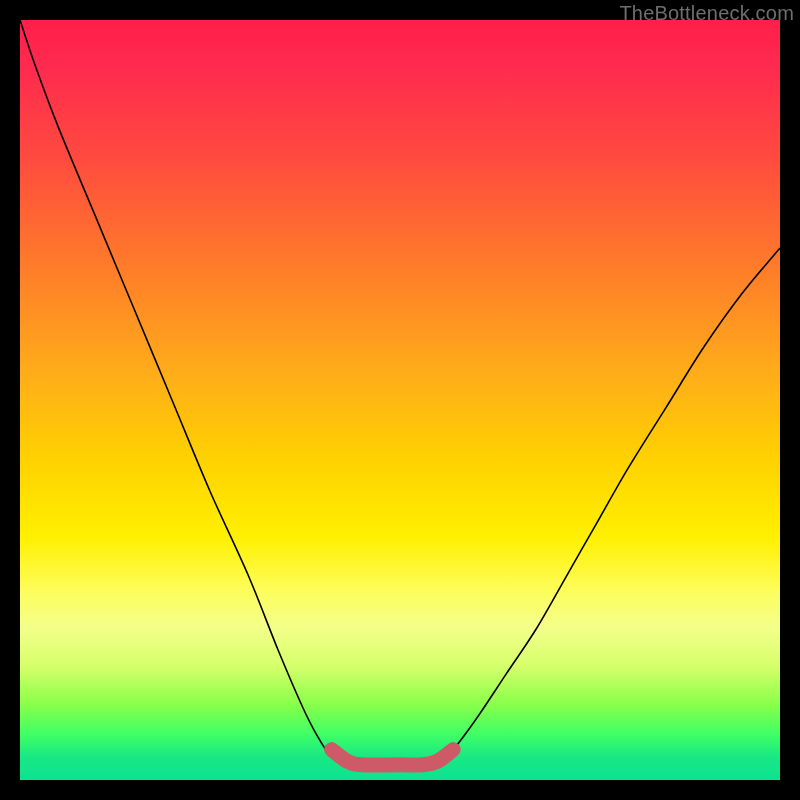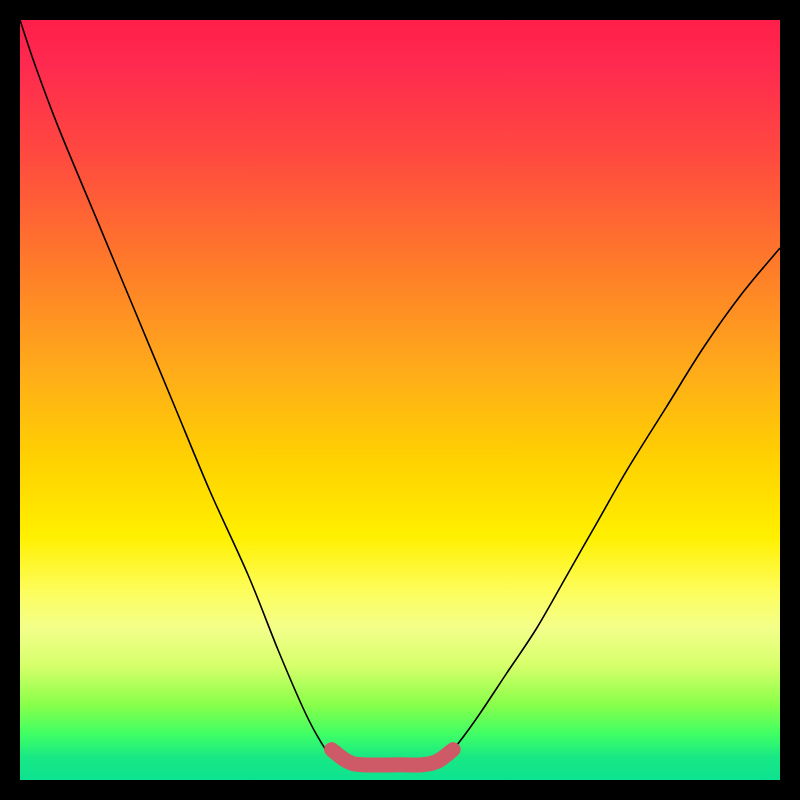--- a/index.html
+++ b/index.html
@@ -66,14 +66,15 @@
 <div class="frame">
 
   <div class="plot-area">
     <svg class="curves" viewBox="0 0 760 760">
       <path d="M 0.0 0.0 C 2.5 7.6, 8.9 27.9, 15.2 45.6 C 21.5 63.3, 27.9 81.1, 38.0 106.4 C 48.1 131.7, 63.3 167.2, 76.0 197.6 C 88.7 228.0, 101.3 258.4, 114.0 288.8 C 126.7 319.2, 139.3 349.6, 152.0 380.0 C 164.7 410.4, 177.3 442.1, 190.0 471.2 C 202.7 500.3, 216.6 528.2, 228.0 554.8 C 239.4 581.4, 249.5 609.3, 258.4 630.8 C 267.3 652.3, 274.9 670.1, 281.2 684.0 C 287.5 697.9, 291.3 705.5, 296.4 714.4 C 301.5 723.3, 306.5 732.1, 311.6 737.2 C 316.7 742.3, 324.3 743.5, 326.8 744.8" fill="none" stroke="#000" stroke-width="1.6"></path>
       <path d="M 418.0 744.8 C 420.5 742.3, 426.9 737.2, 433.2 729.6 C 439.5 722.0, 447.1 711.9, 456.0 699.2 C 464.9 686.5, 476.3 668.8, 486.4 653.6 C 496.5 638.4, 506.7 624.5, 516.8 608.0 C 526.9 591.5, 537.1 572.5, 547.2 554.8 C 557.3 537.1, 567.5 519.3, 577.6 501.6 C 587.7 483.9, 596.6 467.4, 608.0 448.4 C 619.4 429.4, 633.3 407.9, 646.0 387.6 C 658.7 367.3, 671.3 345.8, 684.0 326.8 C 696.7 307.8, 709.3 290.1, 722.0 273.6 C 734.7 257.1, 753.7 235.6, 760.0 228.0" fill="none" stroke="#000" stroke-width="1.6"></path>
       <path d="M 311.6 729.6 C 314.1 731.5, 321.7 738.5, 326.8 741.0 C 331.9 743.5, 333.1 744.2, 342.0 744.8 C 350.9 745.4, 369.9 744.8, 380.0 744.8 C 390.1 744.8, 396.5 745.4, 402.8 744.8 C 409.1 744.2, 412.9 743.5, 418.0 741.0 C 423.1 738.5, 430.7 731.5, 433.2 729.6" fill="none" stroke="#cf5a67" stroke-width="15" stroke-linecap="round" stroke-linejoin="round"></path>
     </svg>
   </div>
 
+  <div class="watermark">TheBottleneck.com</div>
 
 </div>
 
 </body></html>

